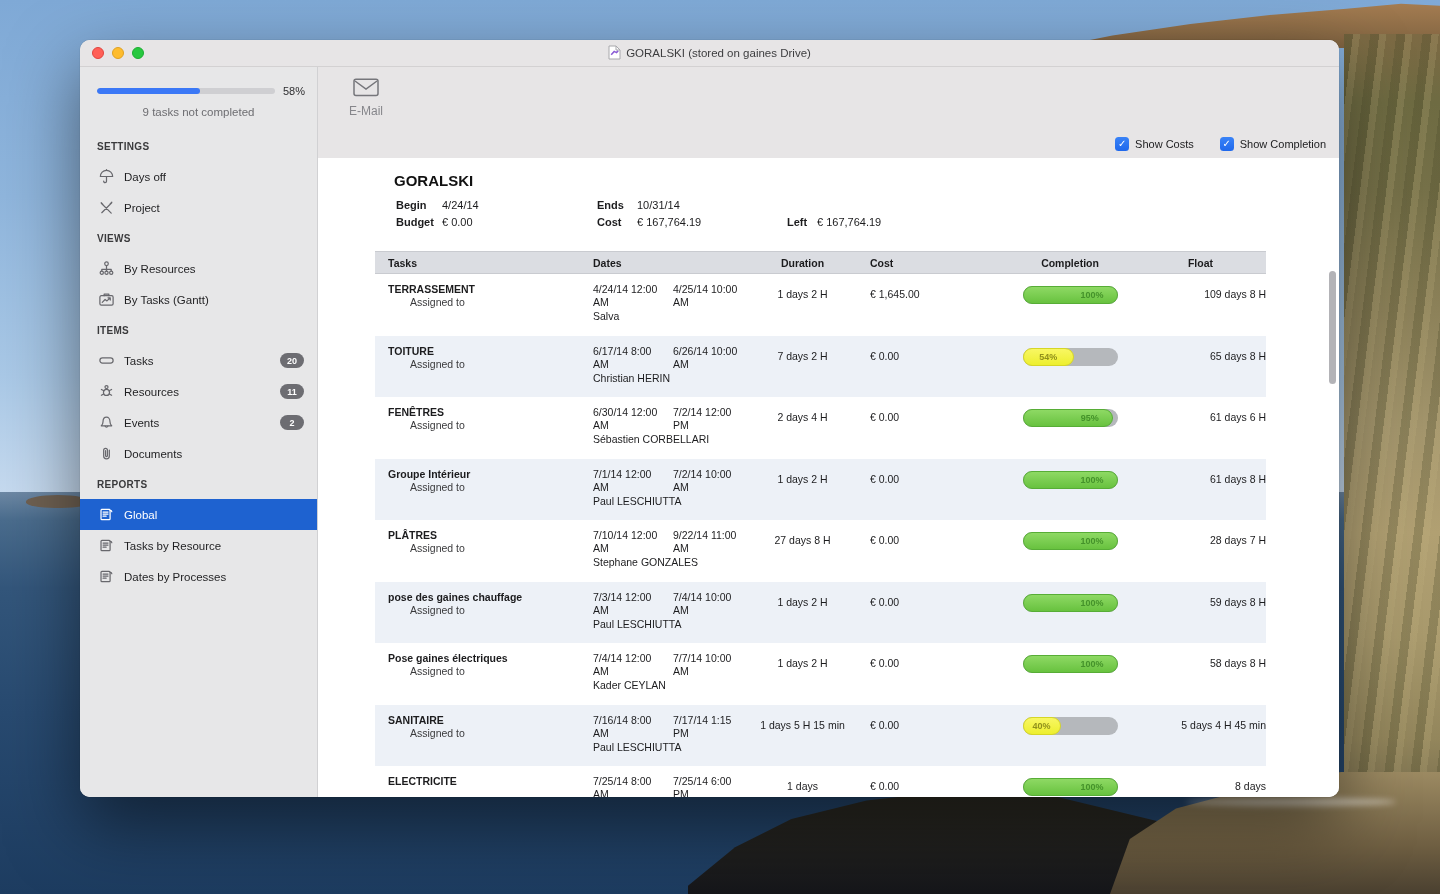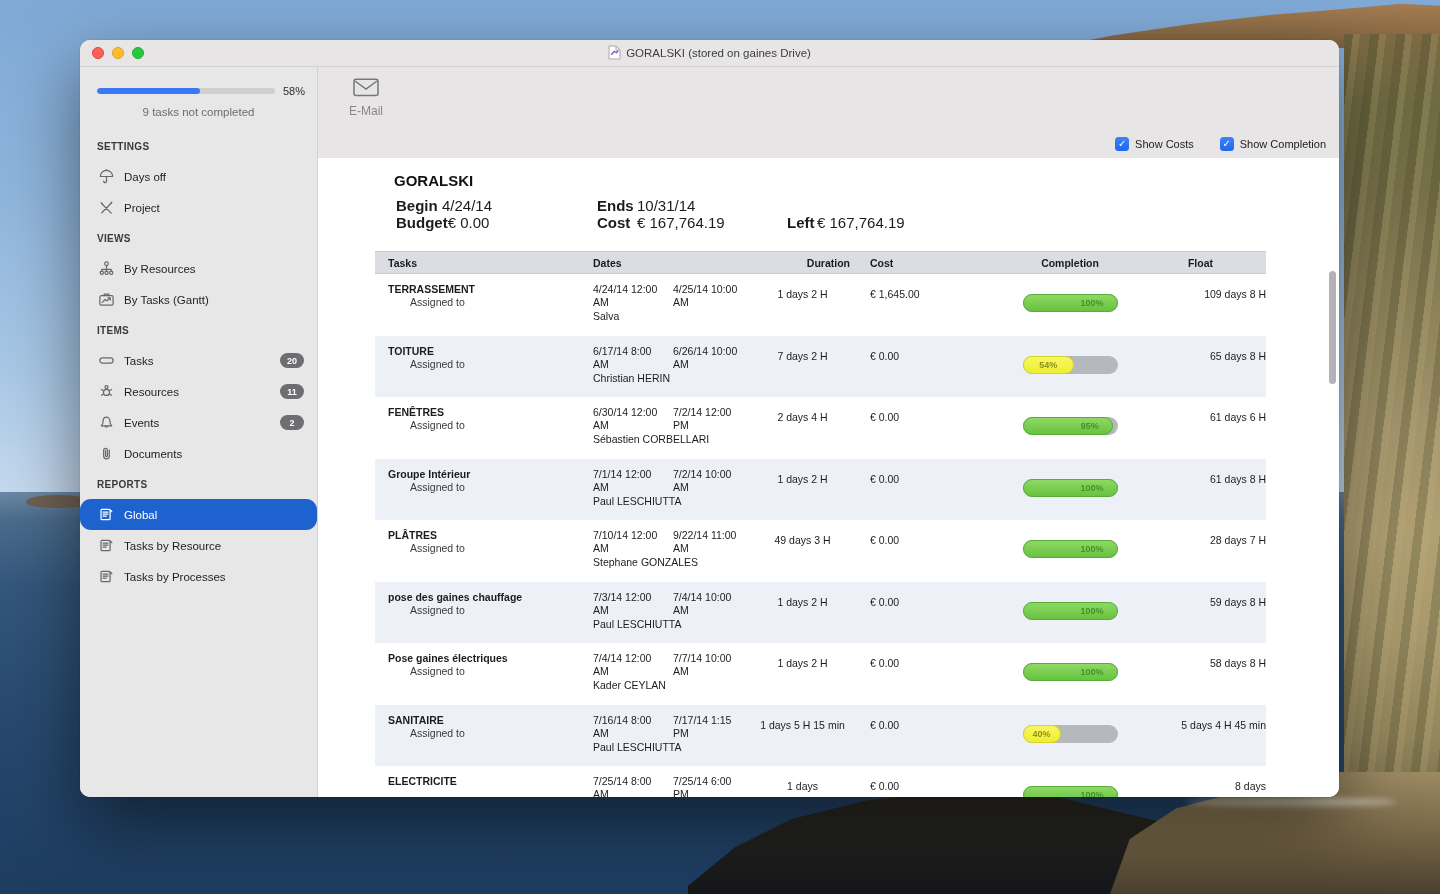--- a/index.html
+++ b/index.html
@@ -46,58 +46,58 @@
   .prog-fill{height:100%;background:#3b78f6;border-radius:3px;}
   .prog-label{font-size:11px;color:#2e2e30;}
   .prog-sub{text-align:center;font-size:11.5px;color:#6d6d71;margin-top:9px;}
   .sb-sections{margin-top:13px;}
   .sb-header{height:30px;display:flex;align-items:center;padding-left:17px;font-size:10px;font-weight:700;color:#3a3a3c;letter-spacing:.3px;}
   .sb-item{height:31px;display:flex;align-items:center;padding-left:17px;gap:9px;cursor:default;}
   .sb-icon{width:18px;height:18px;color:#68686d;display:flex;align-items:center;justify-content:center;flex:none;}
   .sb-icon svg{display:block;}
   .sb-label{white-space:nowrap;}
   .badge{margin-left:auto;margin-right:13px;background:#6d6d72;color:#fff;font-size:9px;font-weight:700;border-radius:8px;min-width:24px;height:15px;display:flex;align-items:center;justify-content:center;padding:0 5px;}
-  .sb-item.selected{background:#1e62d0;color:#fff;border-radius:11px;}
+  .sb-item.selected{background:#1e62d0;color:#fff;}
   .sb-item.selected .sb-icon{color:#fff;}
 
   
   .main{flex:1;display:flex;flex-direction:column;position:relative;min-width:0;}
   .toolbar{height:91px;background:#e7e5e6;position:relative;flex:none;}
   .email-btn{position:absolute;left:22px;top:11px;width:52px;text-align:center;color:#86868b;cursor:default;}
   .email-btn .env{color:#76767b;}
   .email-label{font-size:12px;margin-top:3px;}
   .cb-row{position:absolute;right:13px;bottom:7px;display:flex;gap:26px;align-items:center;}
   .cb{display:flex;align-items:center;gap:6px;font-size:11px;color:#1c1c1e;}
   .cb-box{width:14px;height:14px;border-radius:3.5px;background:linear-gradient(#3a83f7,#1f68ec);color:#fff;font-size:10px;line-height:14px;text-align:center;flex:none;}
 
   .content{flex:1;background:#fff;position:relative;overflow:hidden;}
   .report{margin:0 73px 0 57px;}
   .r-title{font-size:15px;font-weight:700;color:#111;padding-left:19px;margin-top:14px;}
-  .r-info{margin-top:8px;padding-left:21px;font-size:15px;line-height:17px;display:grid;grid-template-columns:201px 190px 1fr;color:#1c1c1e;}
+  .r-info{margin-top:8px;padding-left:21px;font-size:11px;line-height:17px;display:grid;grid-template-columns:201px 190px 1fr;color:#1c1c1e;}
   .i-label{font-weight:700;display:inline-block;}
   .i-label.w1{min-width:46px;} .i-label.w2{min-width:40px;} .i-label.w3{min-width:30px;}
 
   .rtable{margin-top:20px;}
   .thead,.trow{display:grid;grid-template-columns:210px 170px 95px 155px 130px 1fr;}
   .thead{height:23px;background:#dbdde2;border-top:1px solid #c9cbd0;border-bottom:1px solid #c9cbd0;align-items:center;font-size:10.5px;font-weight:700;color:#1b1b1d;}
-  .h-tasks{padding-left:13px;} .h-dates{padding-left:8px;} .h-duration{text-align:right;}
+  .h-tasks{padding-left:13px;} .h-dates{padding-left:8px;} .h-duration{text-align:center;}
   .h-cost{padding-left:20px;} .h-completion{text-align:center;} .h-float{text-align:center;}
 
   .trow{height:61.5px;overflow:hidden;font-size:10.5px;color:#1c1c1e;}
   .trow.alt{background:#edf1f7;}
   .c-tasks{padding:9px 4px 0 13px;}
   .t-name{font-weight:700;line-height:13px;}
   .t-assigned{margin-top:0;padding-left:22px;color:#3a3a3c;line-height:13px;}
   .c-dates{padding-top:9px;line-height:13px;}
   .d-pair{display:flex;gap:6px;padding-left:8px;}
   .d-start,.d-end{width:74px;}
   .d-assignee{padding-left:8px;margin-top:1px;}
   .c-duration{padding-top:14px;text-align:center;}
   .c-cost{padding-top:14px;padding-left:20px;}
-  .c-completion{padding-top:20px;display:flex;justify-content:center;align-items:flex-start;}
+  .c-completion{padding-top:12px;display:flex;justify-content:center;align-items:flex-start;}
   .c-float{padding-top:14px;text-align:right;}
 
   .pill{width:95px;height:18px;background:#b5b8bc;border-radius:9px;position:relative;flex:none;}
   .pill-fill{position:absolute;left:0;top:0;height:100%;border-radius:9px;border:1px solid;}
   .pill-fill.green{background:linear-gradient(#8ed964,#68c23f);border-color:#57ad36;}
   .pill-fill.yellow{background:linear-gradient(#f8f763,#edef2f);border-color:#d6d626;}
   .pill-label{position:absolute;top:50%;transform:translateY(-50%);font-size:9px;font-weight:700;}
   .pill-label.green{right:13px;color:#44922a;}
   .pill-label.yellow{left:0;text-align:center;color:#90901c;}
 
@@ -250,21 +250,21 @@
                 </span>
                 <span class="sb-label">Tasks by Resource</span>
               </div>
               <div class="sb-item">
                 <span class="sb-icon">
                   <svg width="17" height="17" viewBox="0 0 18 18" fill="none" stroke="currentColor" stroke-width="1.3" stroke-linecap="round" stroke-linejoin="round">
                     <rect x="3.2" y="3.6" width="9.6" height="10.8" rx="1"></rect>
                     <path d="M5.4 6.4h5.2M5.4 8.6h5.2M5.4 10.8h3.2M12.8 4.6c1.2 0 1.8.6 1.8 1.4"></path>
                   </svg>
                 </span>
-                <span class="sb-label">Tasks by Processes</span>
+                <span class="sb-label">Dates by Processes</span>
               </div>
             </div>
           </div>
       </div>
 
       <div class="main">
         <div class="toolbar">
           <div class="email-btn">
             <span class="env">
               <svg width="26" height="19" viewBox="0 0 26 19" fill="none" stroke="currentColor" stroke-width="1.5">
@@ -405,21 +405,21 @@
                       <div class="t-name">PLÂTRES</div>
                       <div class="t-assigned">Assigned to</div>
                     </div>
                     <div class="c-dates">
                       <div class="d-pair">
                         <span class="d-start">7/10/14 12:00 AM</span>
                         <span class="d-end">9/22/14 11:00 AM</span>
                       </div>
                       <div class="d-assignee">Stephane GONZALES</div>
                     </div>
-                    <div class="c-duration">49 days 3 H</div>
+                    <div class="c-duration">27 days 8 H</div>
                     <div class="c-cost">€ 0.00</div>
                     <div class="c-completion">
                       <div class="pill">
                         <div class="pill-fill green" style="width: 100%;">
                           <span class="pill-label green">100%</span>
                         </div>
                       </div>
                     </div>
                     <div class="c-float">28 days 7 H</div>
                   </div>

